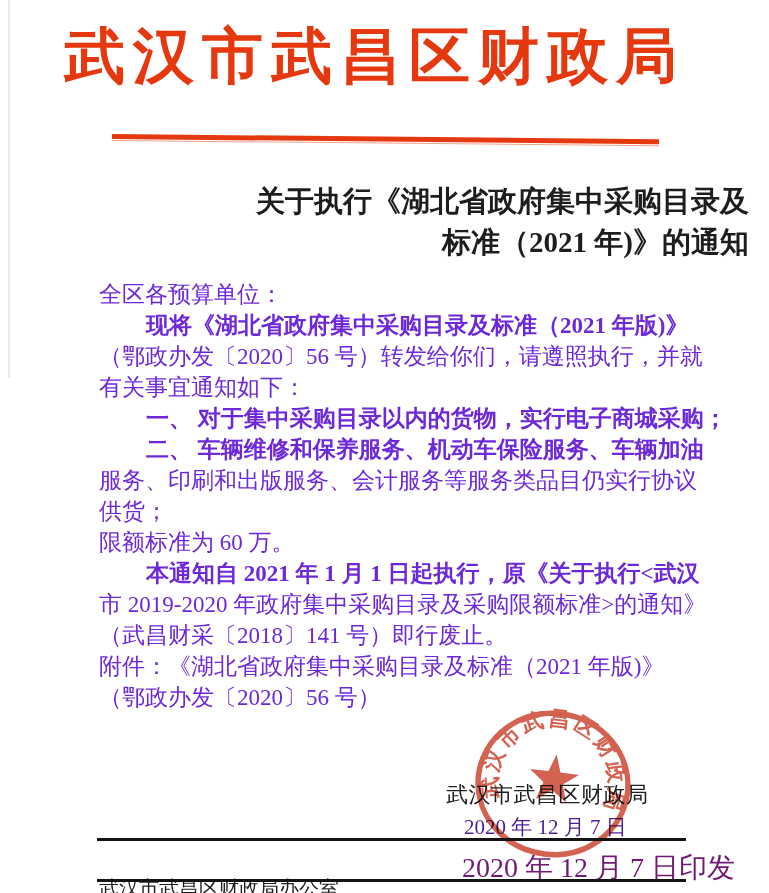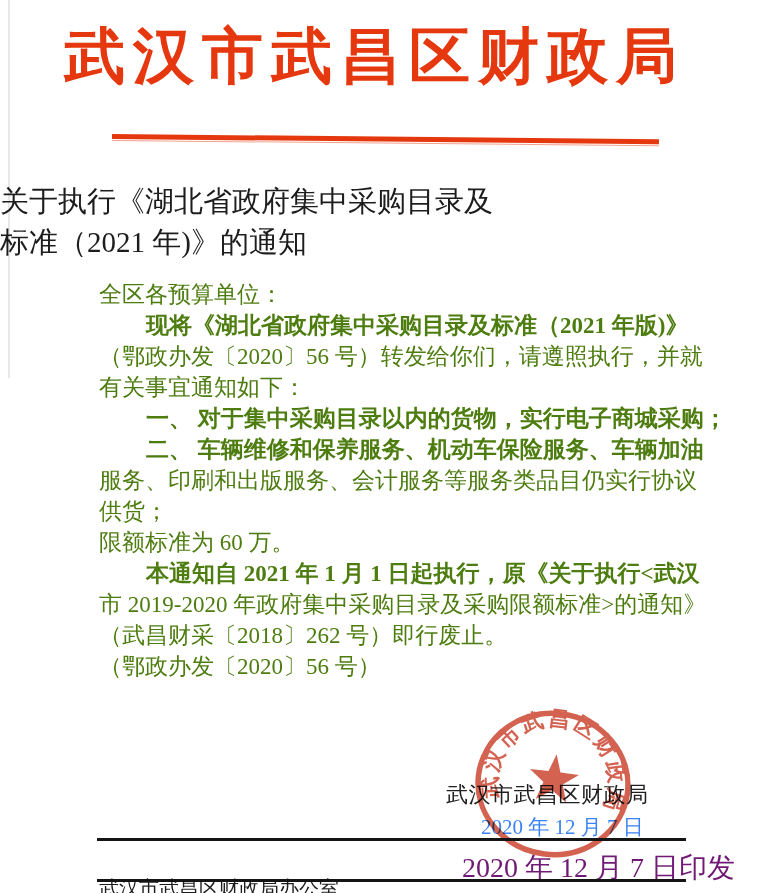--- a/index.html
+++ b/index.html
@@ -30,42 +30,41 @@
     line-height:78px;
   }
   .red-rule{
     position:absolute;left:112px;top:134px;width:547px;
     transform:rotate(0.55deg);transform-origin:left center;
   }
   .red-rule .main{height:4.5px;background:var(--red);}
   .red-rule .thin{height:1.5px;background:#f2a28f;margin-top:1px;}
   .doc-title{
     position:absolute;top:181px;left:0;width:100%;
-    text-align:left;
-    font-size:29px;font-weight:normal;
+    text-align:right;
+    font-size:29px;font-weight:bold;
     line-height:41px;
     color:#1d1d1d;
   }
   .body-lines{
     position:absolute;left:99px;top:279px;width:596px;
     font-size:23px;line-height:31px;
-    color:#4d7c0f;
+    color:#6d28d9;
   }
   .body-line{height:31px;white-space:nowrap;}
   .body-line.indent{padding-left:47px;font-weight:bold;}
   .sign-org{
     position:absolute;left:446px;top:780px;
     font-size:22px;letter-spacing:0.5px;white-space:nowrap;
     color:#1f1f1f;
   }
   .sign-date{
     position:absolute;left:464px;top:813px;
     font-size:21px;white-space:nowrap;
-    color:#3b82f6;
-    margin-left:17px;
+    color:#4c1d95;
   }
   .seal{
     position:absolute;left:471px;top:707px;
     width:164px;height:154px;
     color:var(--seal);
     opacity:0.85;
     mix-blend-mode:multiply;
     transform:rotate(7deg);
   }
   .footer-rule-top{
@@ -109,21 +108,22 @@
       <div class="body-line indent">现将《湖北省政府集中采购目录及标准（2021 年版)》</div>
       <div class="body-line">（鄂政办发〔2020〕56 号）转发给你们，请遵照执行，并就</div>
       <div class="body-line">有关事宜通知如下：</div>
       <div class="body-line indent">一、 对于集中采购目录以内的货物，实行电子商城采购；</div>
       <div class="body-line indent">二、 车辆维修和保养服务、机动车保险服务、车辆加油</div>
       <div class="body-line">服务、印刷和出版服务、会计服务等服务类品目仍实行协议</div>
       <div class="body-line">供货；</div>
       <div class="body-line">限额标准为 60 万。</div>
       <div class="body-line indent">本通知自 2021 年 1 月 1 日起执行，原《关于执行&lt;武汉</div>
       <div class="body-line">市 2019-2020 年政府集中采购目录及采购限额标准&gt;的通知》</div>
-      <div class="body-line">（武昌财采〔2018〕262 号）即行废止。</div>
+      <div class="body-line">（武昌财采〔2018〕141 号）即行废止。</div>
+      <div class="body-line">附件：《湖北省政府集中采购目录及标准（2021 年版)》</div>
       <div class="body-line">（鄂政办发〔2020〕56 号）</div>
     </div>
 
   <div class="sign-org">武汉市武昌区财政局</div>
 
   <div class="sign-date">2020 年 12 月 7 日</div>
 
   <svg class="seal" viewBox="0 0 164 154" xmlns="http://www.w3.org/2000/svg">
     <ellipse cx="82" cy="77" rx="75" ry="70.5" fill="none" stroke="currentColor" stroke-width="5.5"></ellipse>
     <polygon points="82,47 88,64.7 106.7,65 91.7,76.2 97.3,94 82,83.2 66.7,94 72.3,76.2 57.3,65 76,64.7" fill="currentColor"></polygon>

